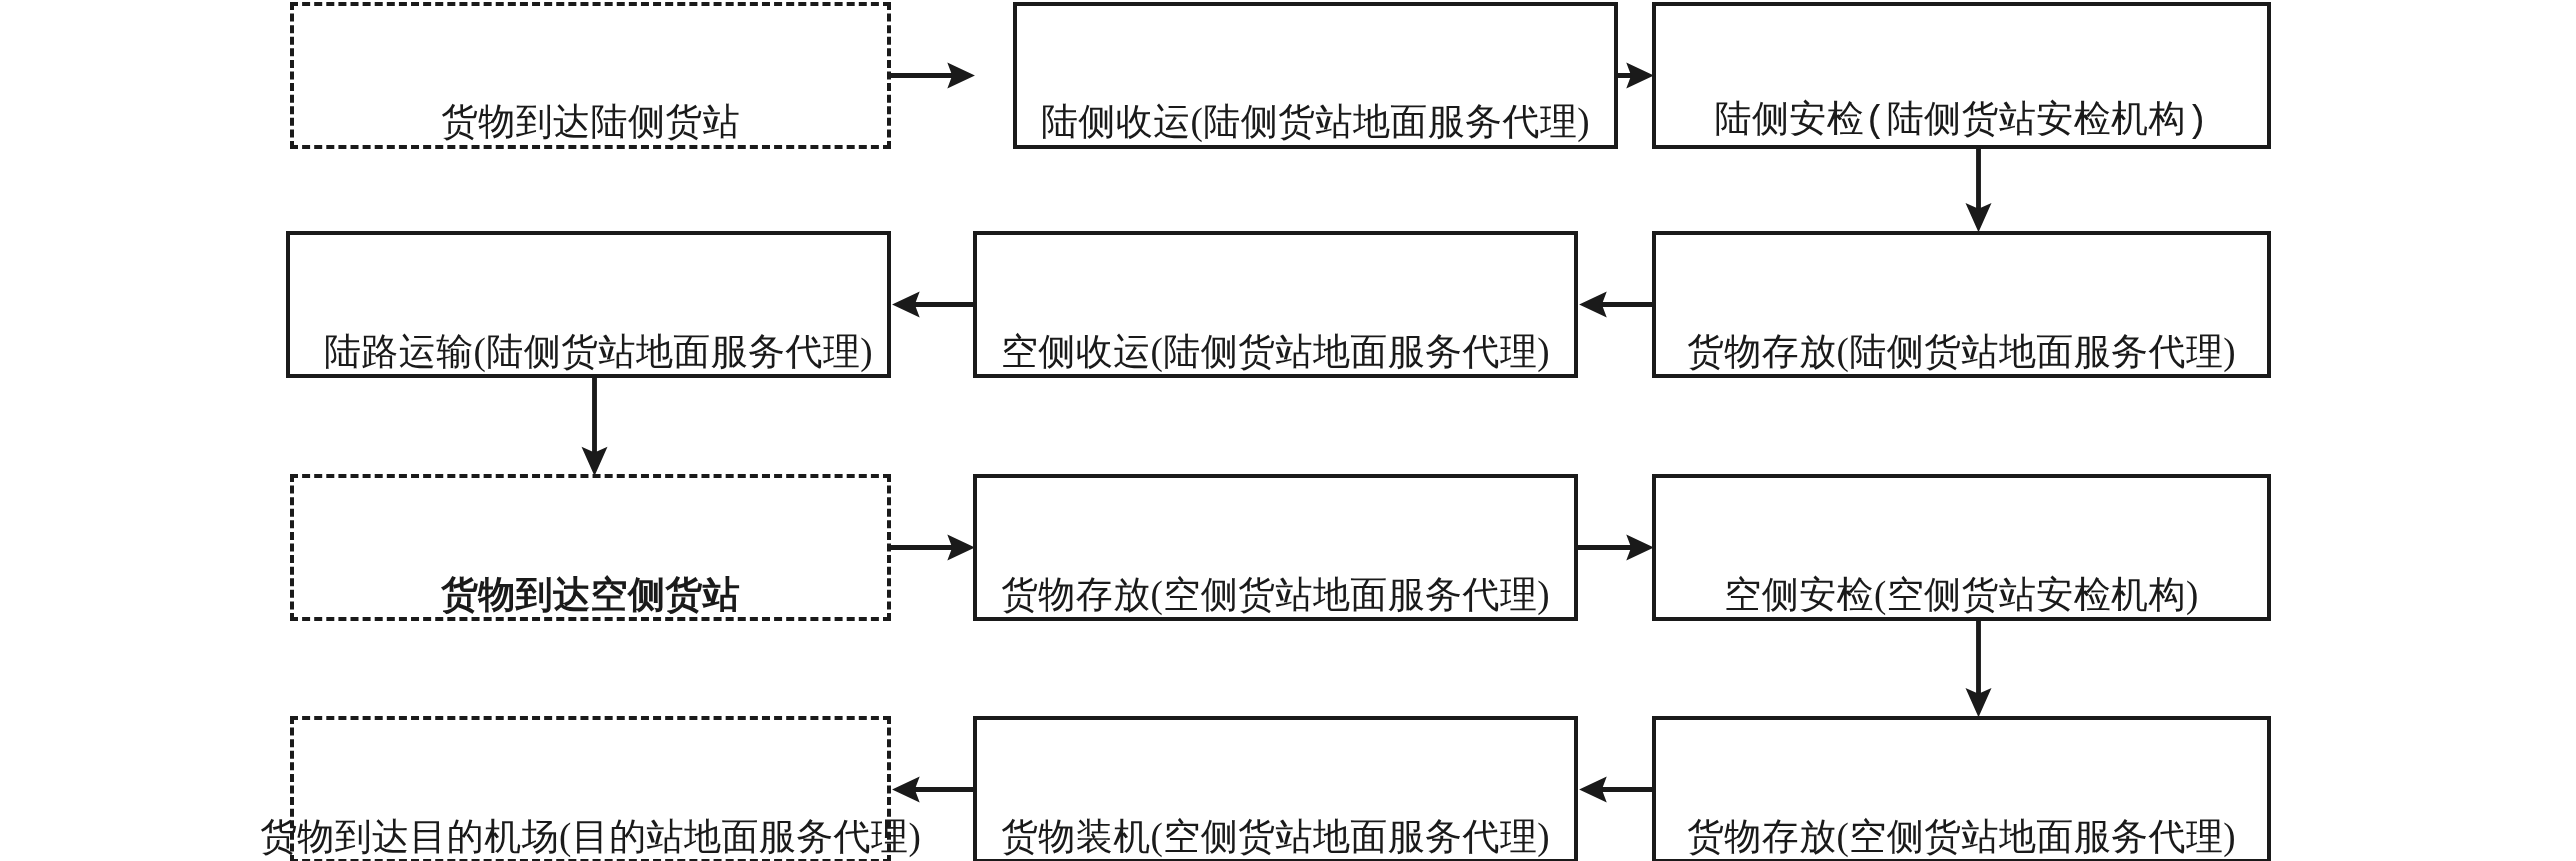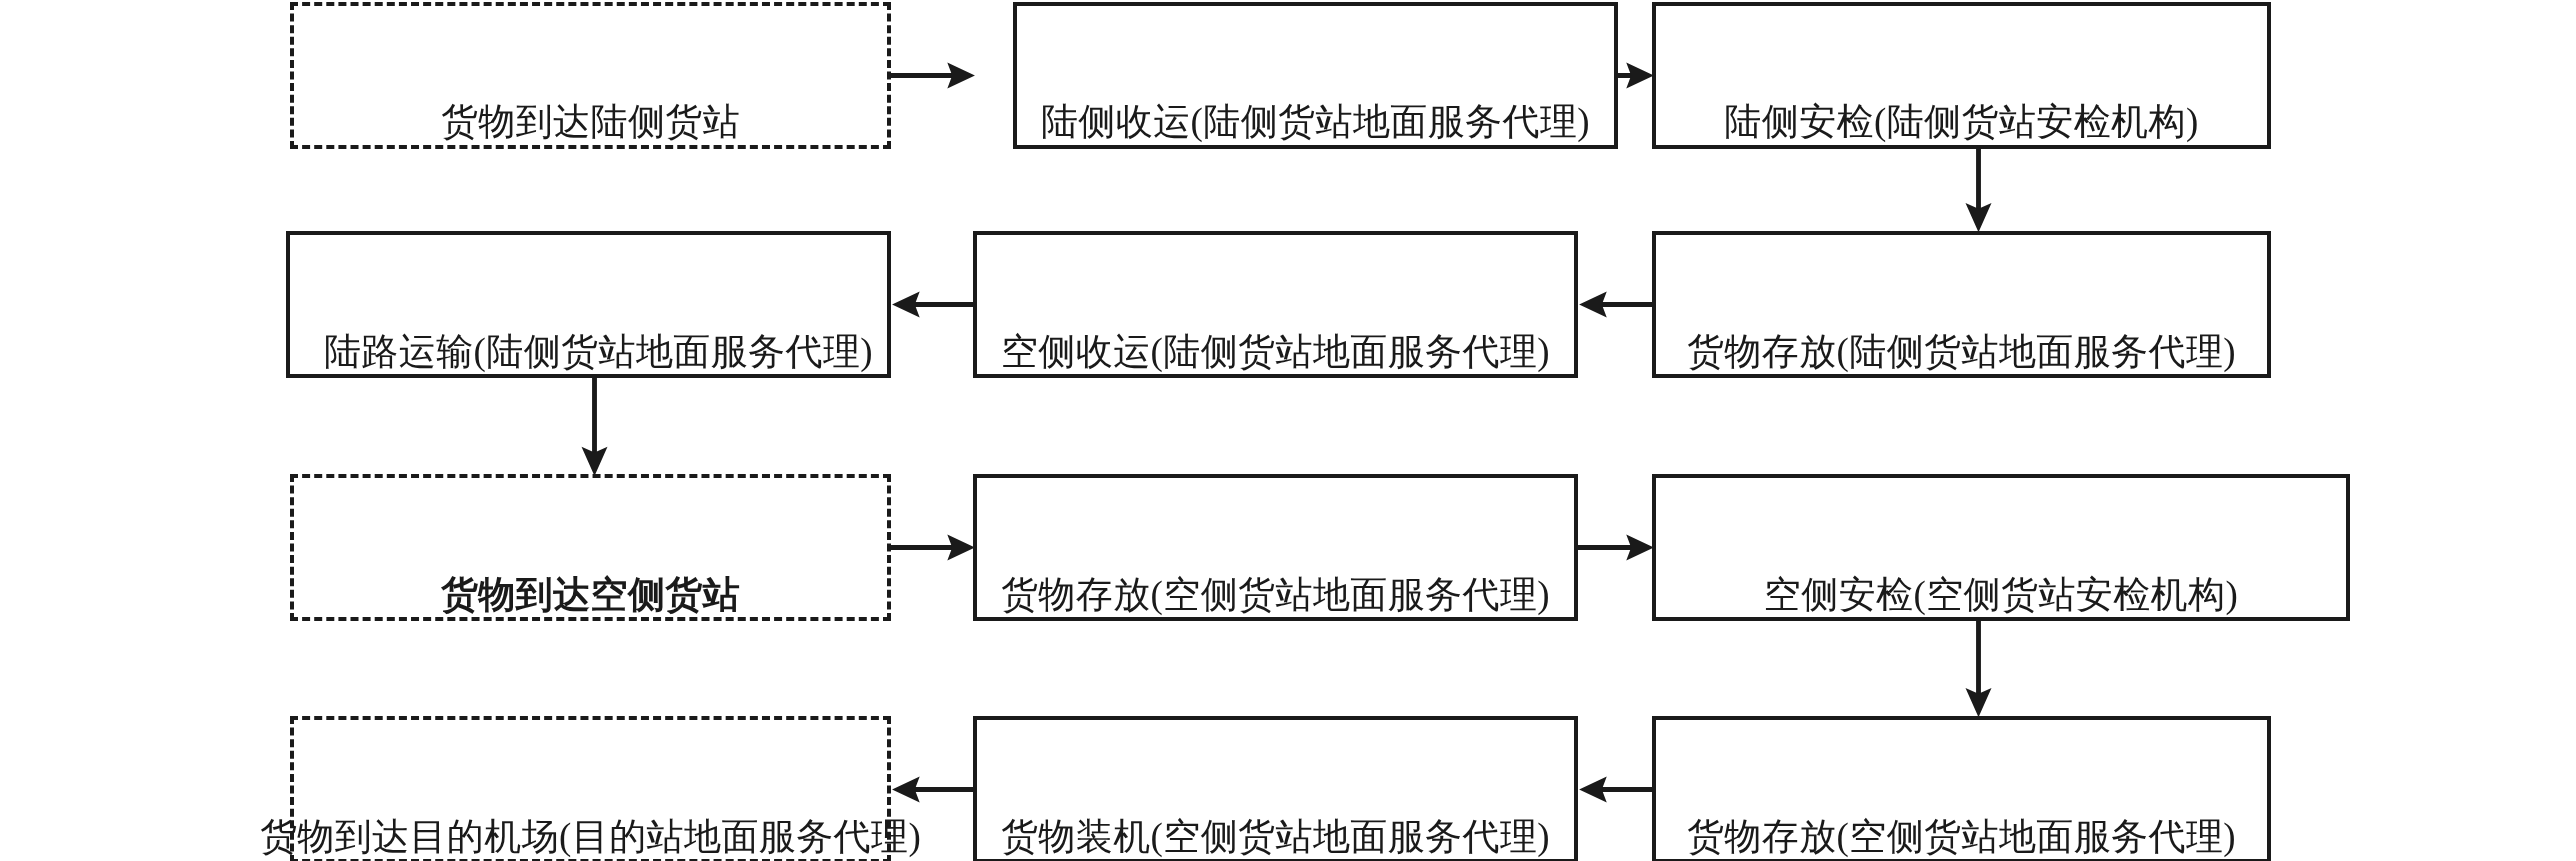--- a/index.html
+++ b/index.html
@@ -59,21 +59,21 @@
 
   <div class="node dashed" style="left:290px; top:1.6px; width:601px; height:147px;">
     <span class="line1">货物到达陆侧货站</span>
   </div>
 
   <div class="node solid" style="left:973px; top:1.6px; width:605px; height:147px;margin-left:40px;">
     <span class="line1">陆侧收运</span>
     <span class="line2">(陆侧货站地面服务代理)</span>
   </div>
 
-  <div class="node solid" style="left:1652px; top:1.6px; width:619px; height:147px;">
+  <div class="node solid" style="left:1652px; top:1.6px; width:619px; height:147px;font-family:Liberation Mono, monospace;">
     <span class="line1">陆侧安检</span>
     <span class="line2">(陆侧货站安检机构)</span>
   </div>
 
   <div class="node solid" style="left:286px; top:231px; width:605px; height:147px;padding-left:20px;">
     <span class="line1">陆路运输</span>
     <span class="line2">(陆侧货站地面服务代理)</span>
   </div>
 
   <div class="node solid" style="left:973px; top:231px; width:605px; height:147px;">
@@ -89,21 +89,21 @@
   <div class="node dashed" style="left:290px; top:474px; width:601px; height:147px;font-weight:bold;">
     <span class="line1">货物到达空侧货站</span>
 
   </div>
 
   <div class="node solid" style="left:973px; top:474px; width:605px; height:147px;">
     <span class="line1">货物存放</span>
     <span class="line2">(空侧货站地面服务代理)</span>
   </div>
 
-  <div class="node solid" style="left:1652px; top:474px; width:698px; height:147px;">
+  <div class="node solid" style="left:1652px; top:474px; width:619px; height:147px;">
     <span class="line1">空侧安检</span>
     <span class="line2">(空侧货站安检机构)</span>
   </div>
 
   <div class="node dashed" style="left:290px; top:716px; width:601px; height:147px;">
     <span class="line1">货物到达目的机场</span>
     <span class="line2">(目的站地面服务代理)</span>
   </div>
 
   <div class="node solid" style="left:973px; top:716px; width:605px; height:147px;">

